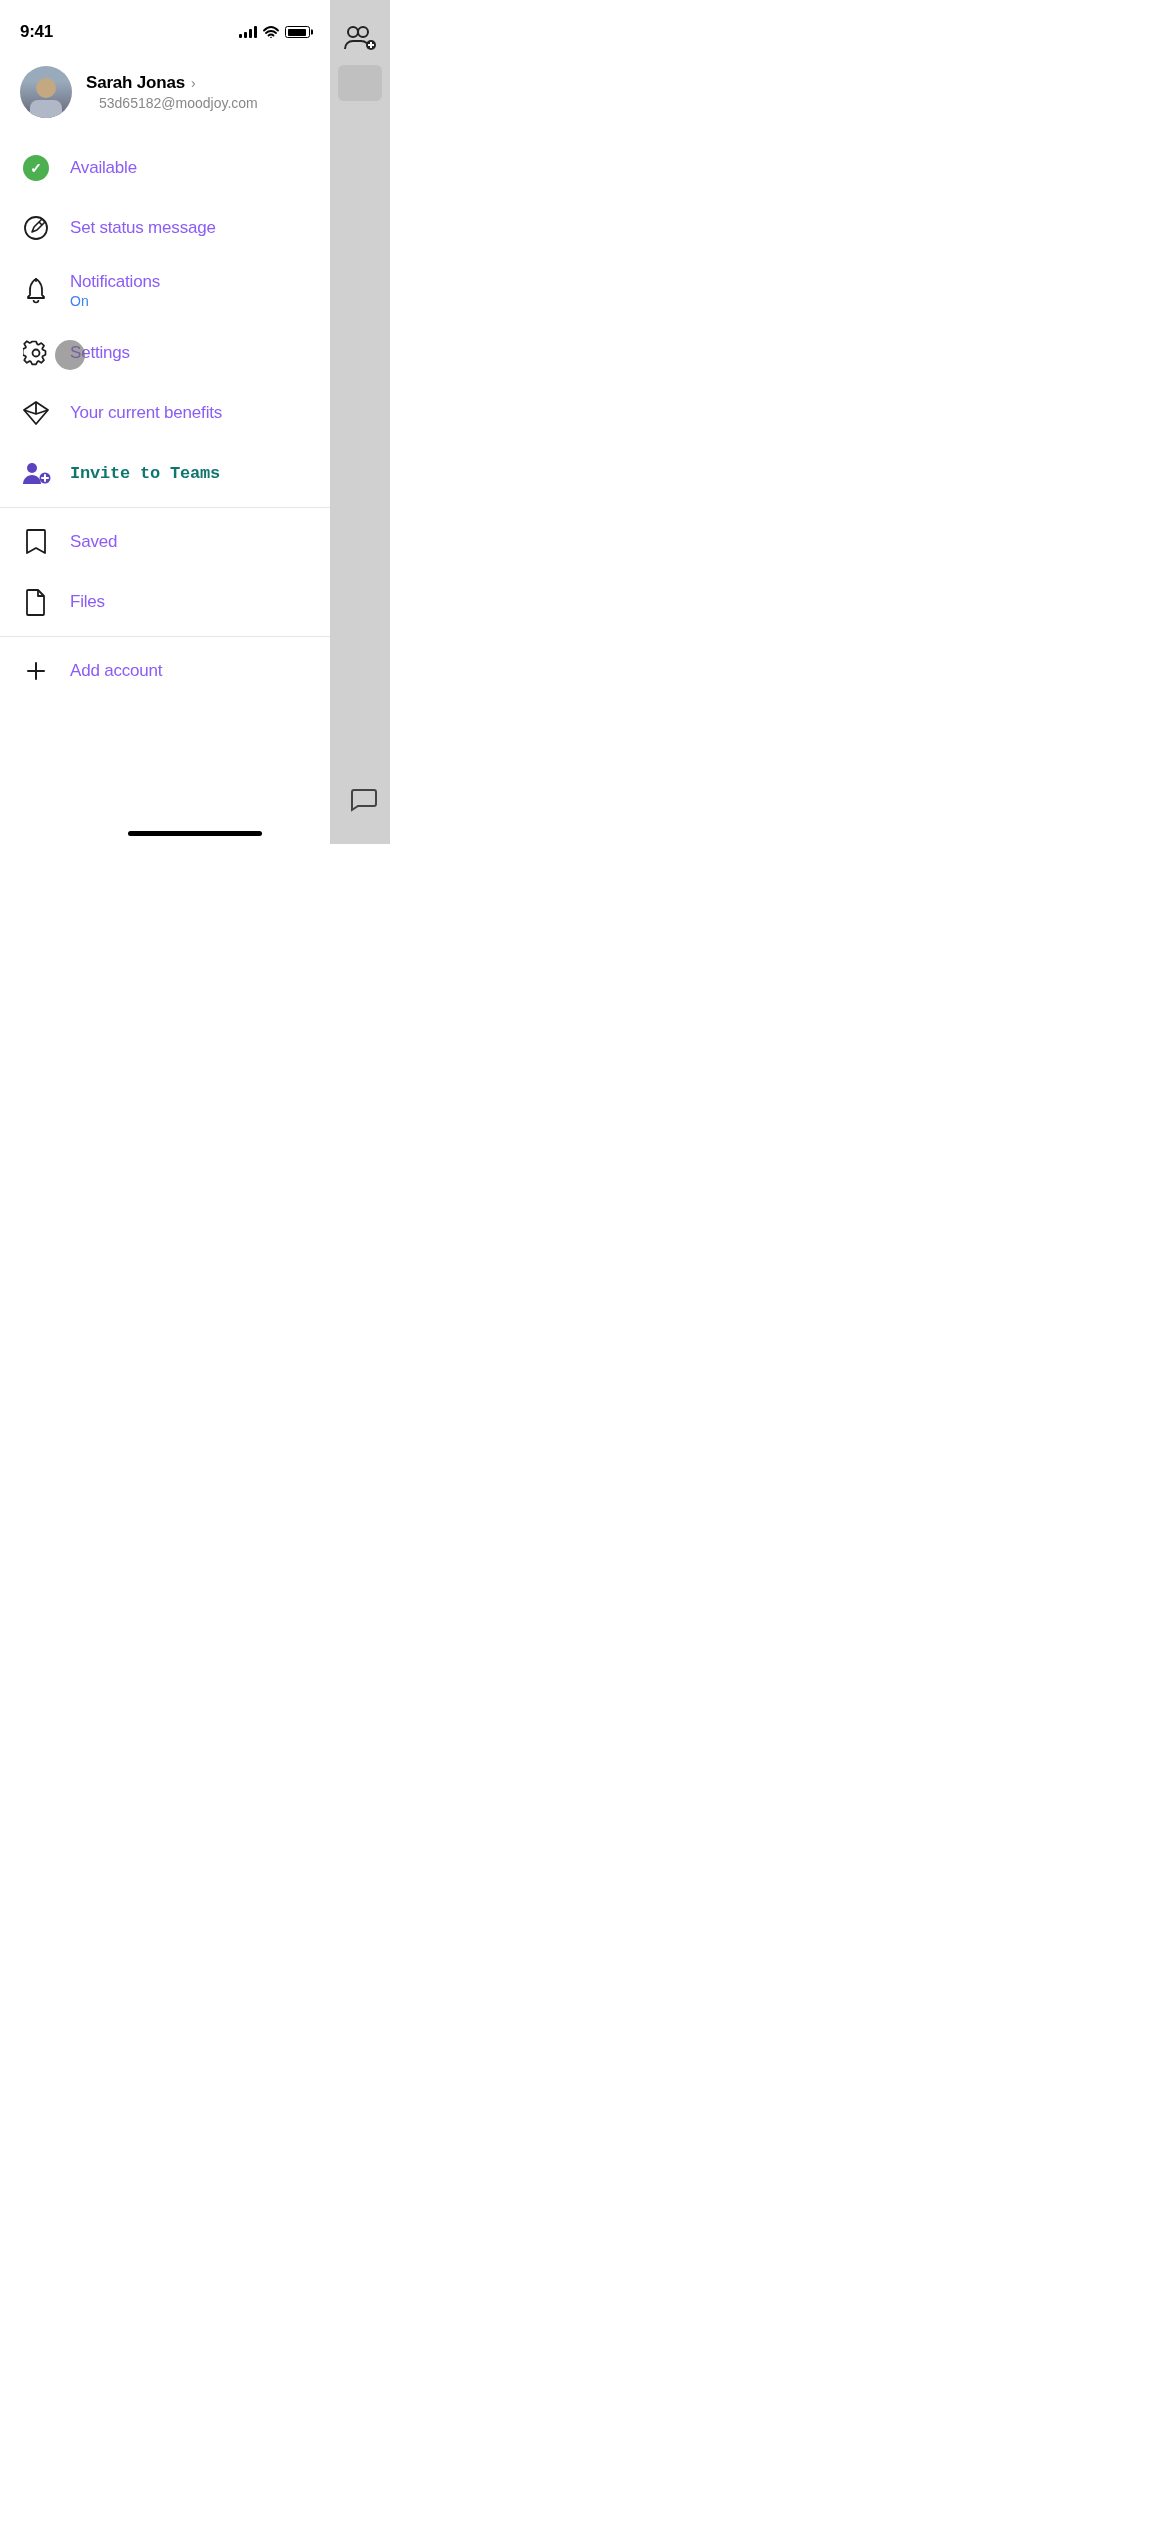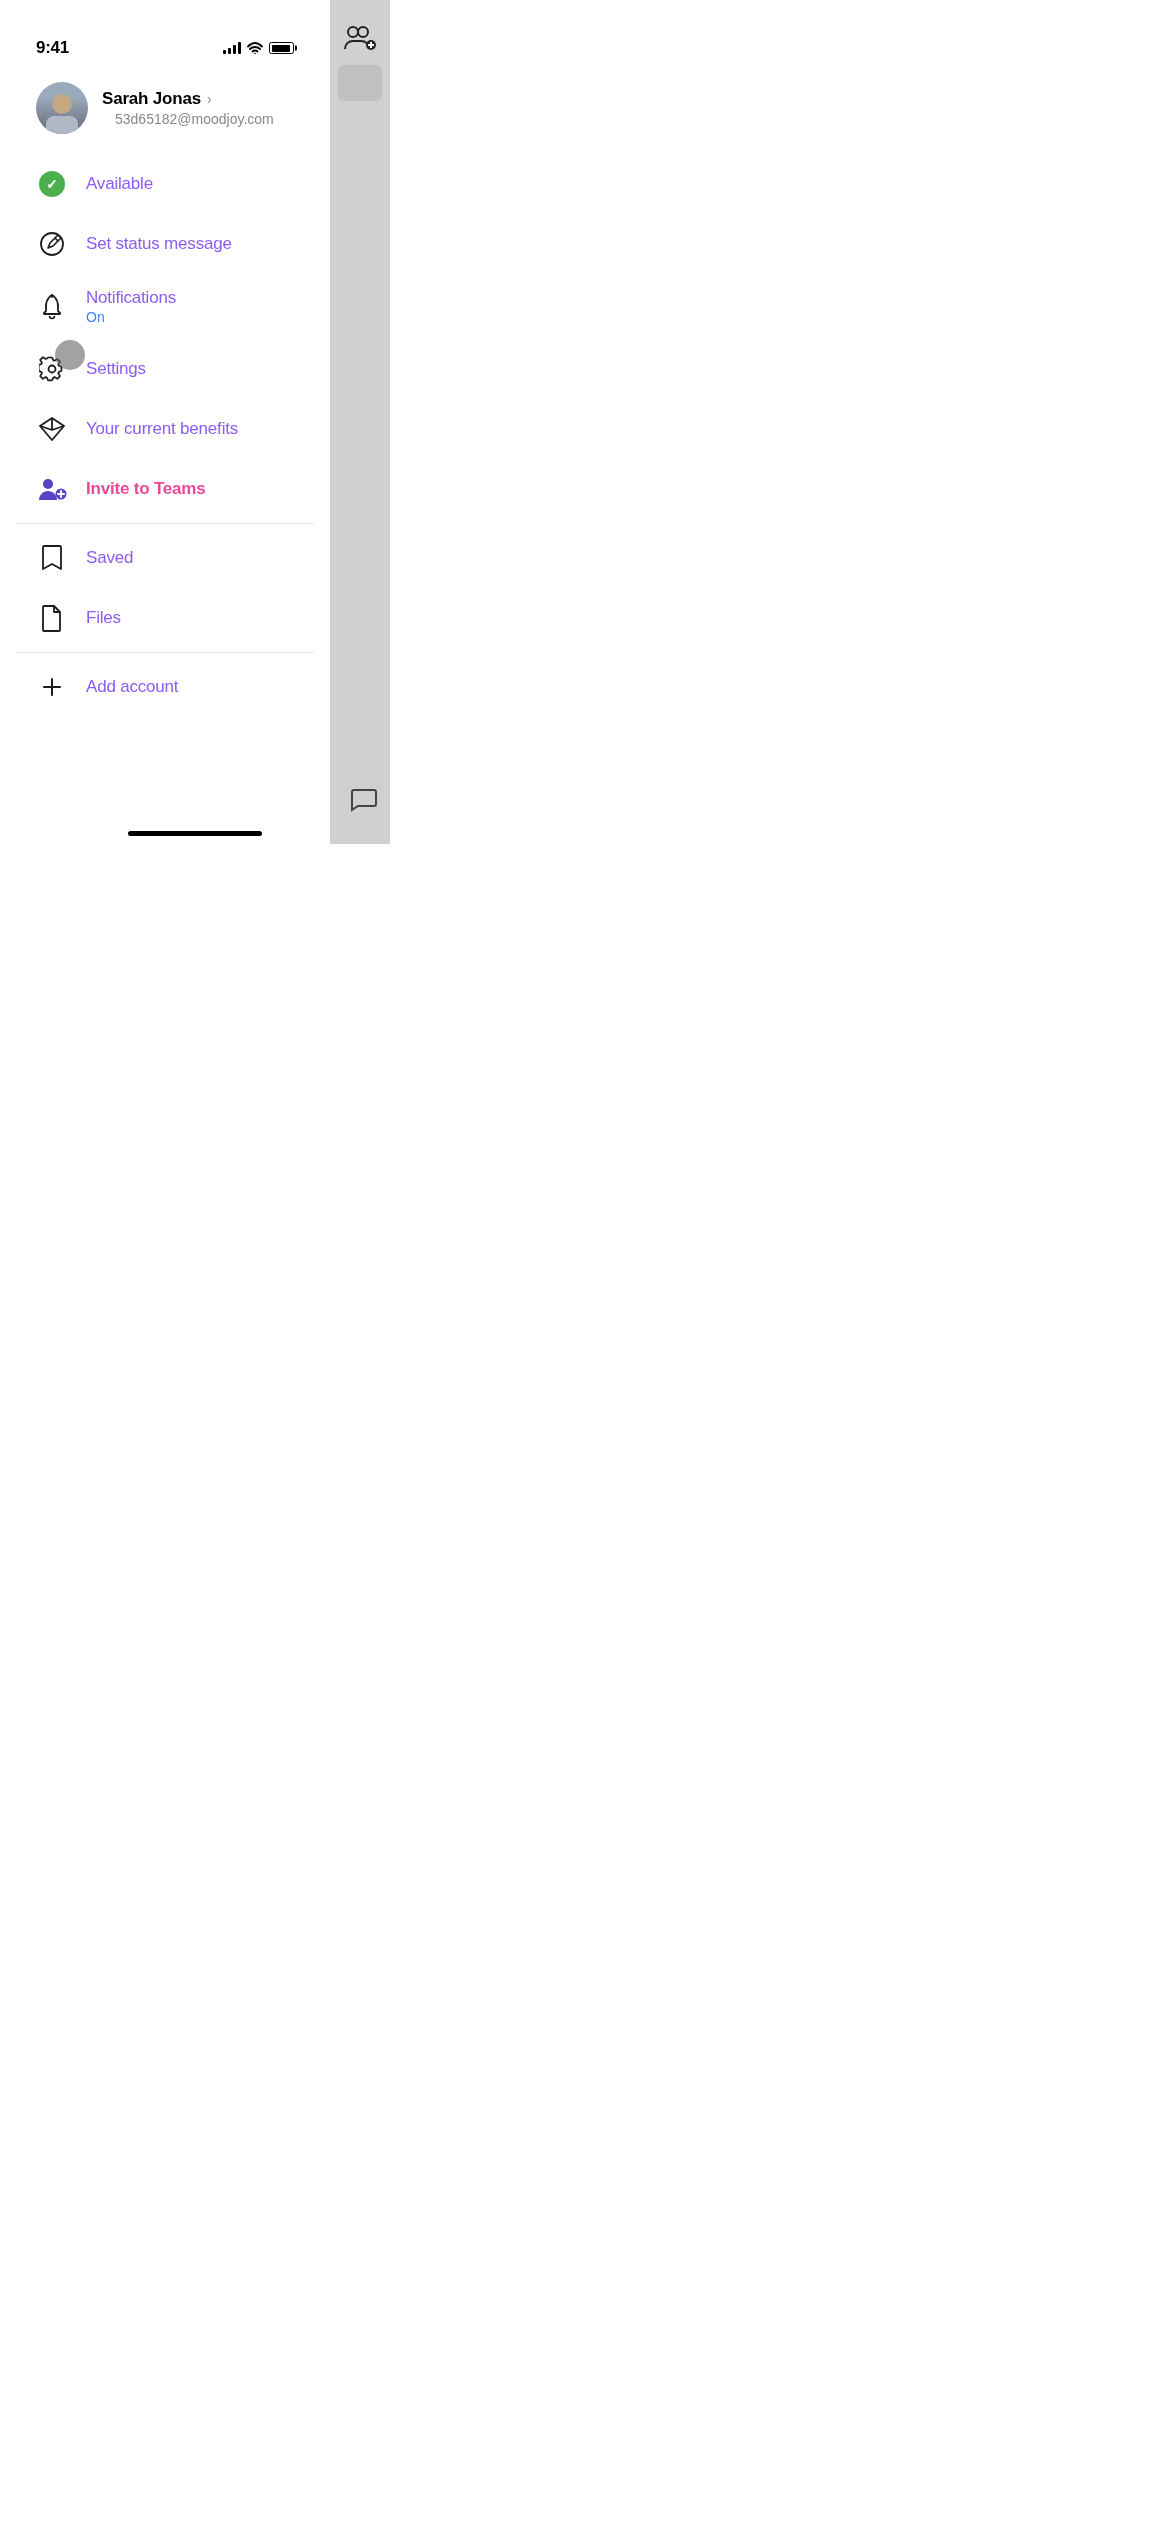--- a/index.html
+++ b/index.html
@@ -126,21 +126,21 @@
     .right-bottom-icon {
       position: absolute;
       bottom: 30px;
       right: 12px;
       font-size: 22px;
       color: #333;
     }
 
     
     .main-content {
-      padding: 16px;
+      padding: 0;
       width: calc(390px - 60px);
     }
 
     
     .profile-section {
       display: flex;
       align-items: center;
       padding: 16px 20px 20px 20px;
       gap: 14px;
     }
@@ -240,22 +240,23 @@
       letter-spacing: -0.2px;
     }
 
     .menu-item-sublabel {
       font-size: 14px;
       color: #3b82f6;
       margin-top: 1px;
     }
 
     .menu-item-label.purple {
-      color: #ec4899;
+      color: #0f766e;
       font-weight: 700;
+      font-family: Liberation Mono, monospace;
     }
 
     
     .divider {
       height: 1px;
       background: #e5e5ea;
       margin: 4px 0;
     }
 
     

